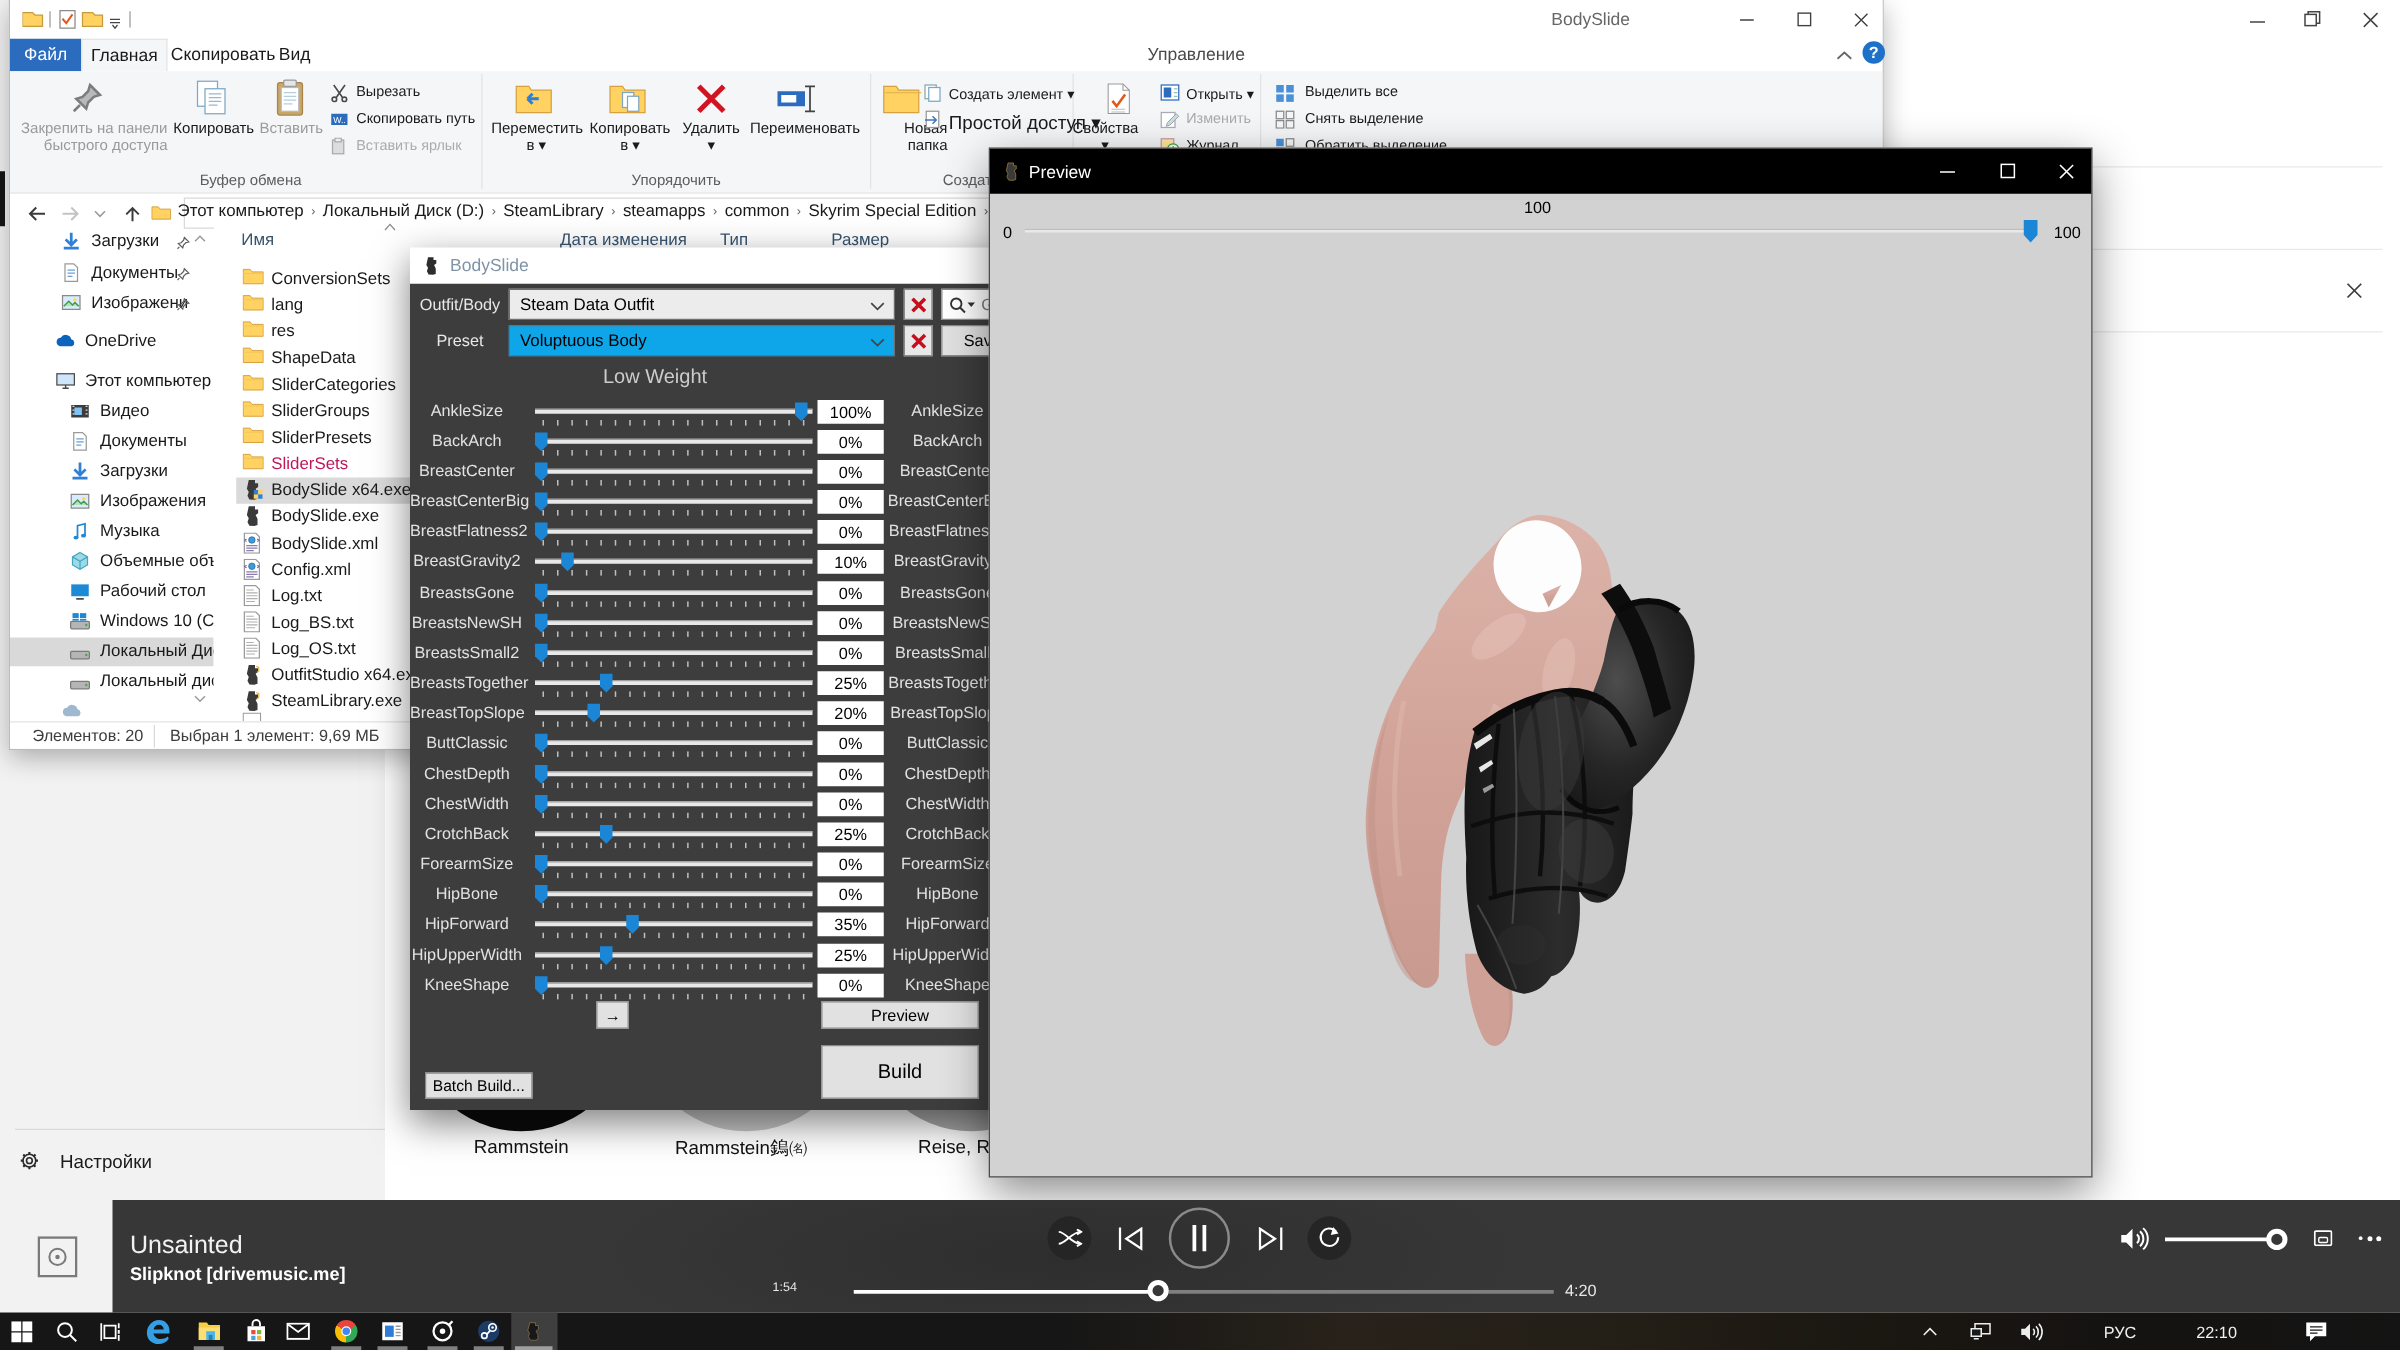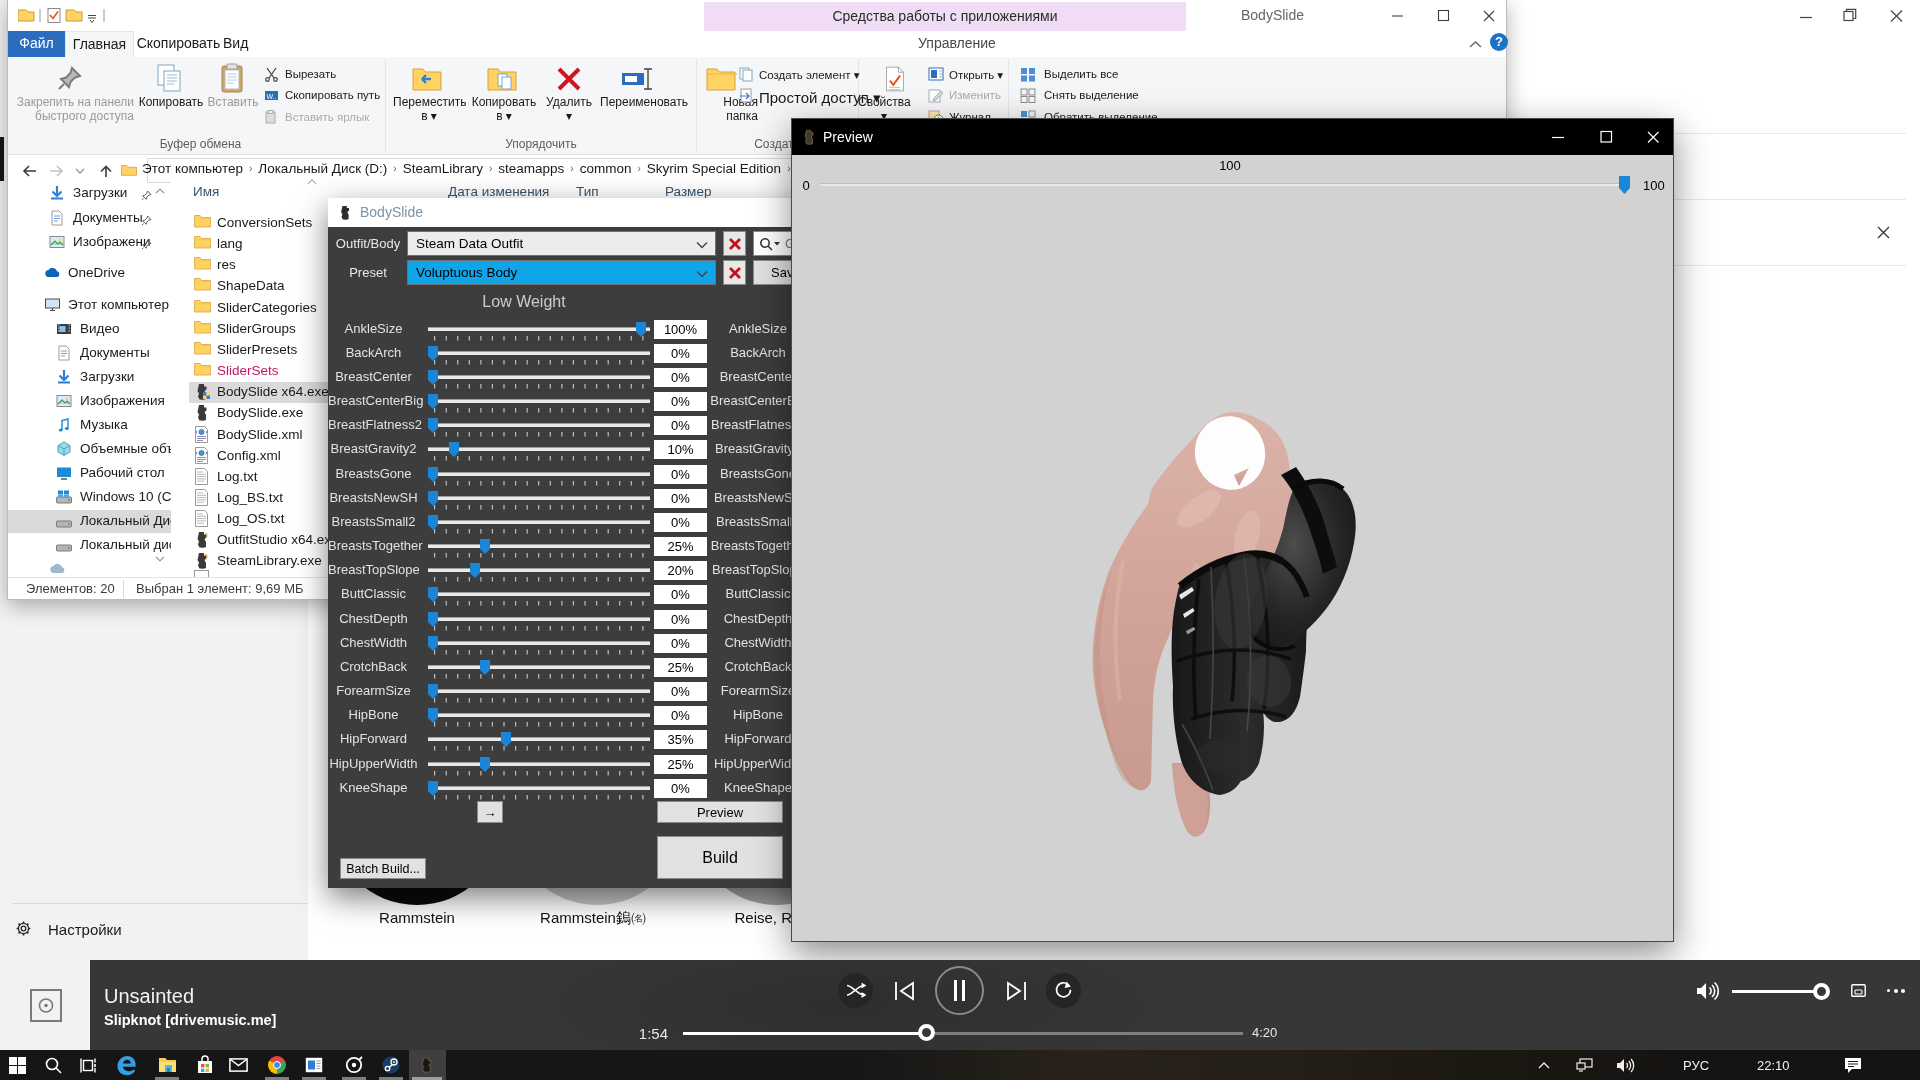--- a/index.html
+++ b/index.html
@@ -47,21 +47,20 @@
 <div class="abs" style="left:0;top:0;width:1498px;height:31px;background:#fff">
 <svg class="abs" style="left:10px;top:7px" width="105" height="17">
         <path d="M0 3 h8 l2 2 h6 v9 h-16z" fill="#ffd262" stroke="#c89a3e" stroke-width="1"></path>
         <path d="M22 2 v13" stroke="#9a9a9a" stroke-width="1"></path>
         <rect x="30" y="1.5" width="12" height="14" fill="#fff" stroke="#8a8a8a"></rect>
         <path d="M32 8 l3 3.5 5-7" stroke="#e2571b" stroke-width="1.6" fill="none"></path>
         <path d="M48 3 h8 l2 2 h6 v9 h-16z" fill="#ffd262" stroke="#c89a3e" stroke-width="1"></path>
         <path d="M70 8.5 h8 m-8 2.5 h8 m-6 2 l2 2.5 2-2.5" stroke="#444" stroke-width="1" fill="none"></path>
         <path d="M86 2 v13" stroke="#9a9a9a" stroke-width="1"></path>
       </svg>
-<div class="abs" style="left:696px;top:2px;width:482px;height:29px;background:#f0dcf4;color:#2b2b2b;font-size:14px;text-align:center;line-height:29px">Средства работы с приложениями</div>
 <div class="abs" style="left:1233px;top:7px;font-size:14px;color:#666">BodySlide</div>
 <svg class="abs" style="left:1370px;top:8px" width="125" height="16" viewBox="0 0 125 16">
         <g stroke="#404040" stroke-width="1.1" fill="none">
           <path d="M14 8h11"></path>
           <rect x="60.5" y="2.5" width="10" height="10"></rect>
           <path d="M106 3l10 10M116 3l-10 10"></path>
         </g>
       </svg>
 </div>
 <div class="abs" style="left:0;top:31px;width:1498px;height:26px;background:#fff">
@@ -1330,21 +1329,21 @@
       <g stroke="#fff" stroke-width="1.8" fill="none">
         <path d="M20 1 v18"></path>
         <path d="M3 2 l12 8 -12 8 z"></path>
       </g>
     </svg>
 <div class="abs" style="left:956px;top:13px;width:35px;height:35px;border-radius:50%;background:#252525"></div>
 <svg class="abs" style="left:963px;top:20px" width="21" height="21" viewBox="0 0 21 21">
       <path d="M15.8 5.2 A7 7 0 1 0 17.5 9.8" stroke="#fff" stroke-width="1.7" fill="none"></path>
       <path d="M13.6 1.6 L17.8 6.8 l-6.2 1.2 z" fill="#fff"></path>
     </svg>
-<div class="abs" style="left:528px;top:65px;width:50px;text-align:right;font-size:15px;color:#e8e8e8">1:54</div>
+<div class="abs" style="left:528px;top:65px;width:50px;text-align:left;font-size:10px;color:#e8e8e8">1:54</div>
 <div class="abs" style="left:593px;top:72px;width:242px;height:3px;background:#fff"></div>
 <div class="abs" style="left:845px;top:72px;width:308px;height:3px;background:#7f7f7f"></div>
 <div class="abs" style="left:828px;top:64px;width:17px;height:17px;border-radius:50%;border:4.5px solid #fff;background:#373737;box-sizing:border-box"></div>
 <div class="abs" style="left:1162px;top:65px;font-size:13px;color:#e8e8e8">4:20</div>
 <svg class="abs" style="left:1606px;top:21px" width="25" height="20" viewBox="0 0 25 20">
       <g fill="#fff">
         <path d="M1 7 h4 l5-5 v16 l-5-5 H1z"></path>
       </g>
       <g stroke="#fff" stroke-width="1.6" fill="none">
         <path d="M13.5 6.5 a4.5 4.5 0 0 1 0 7"></path>

